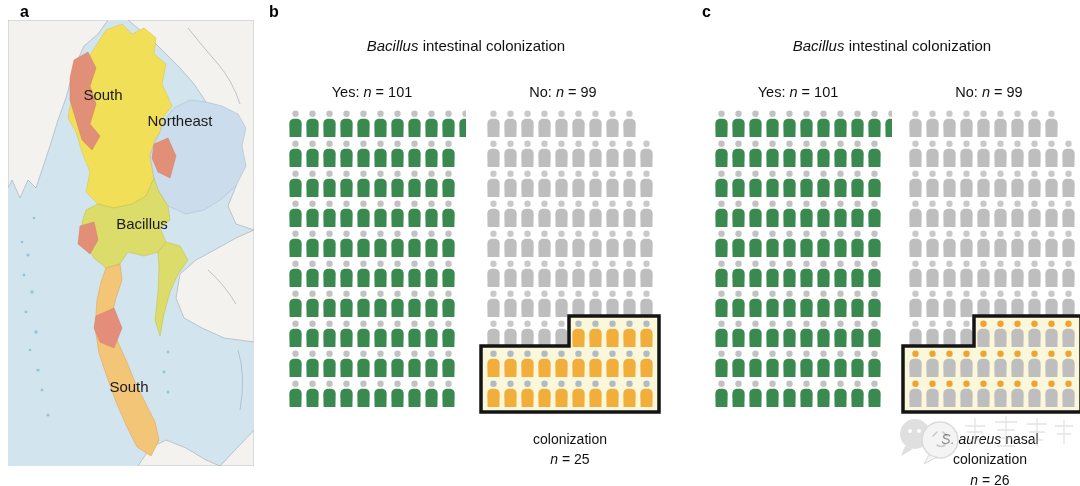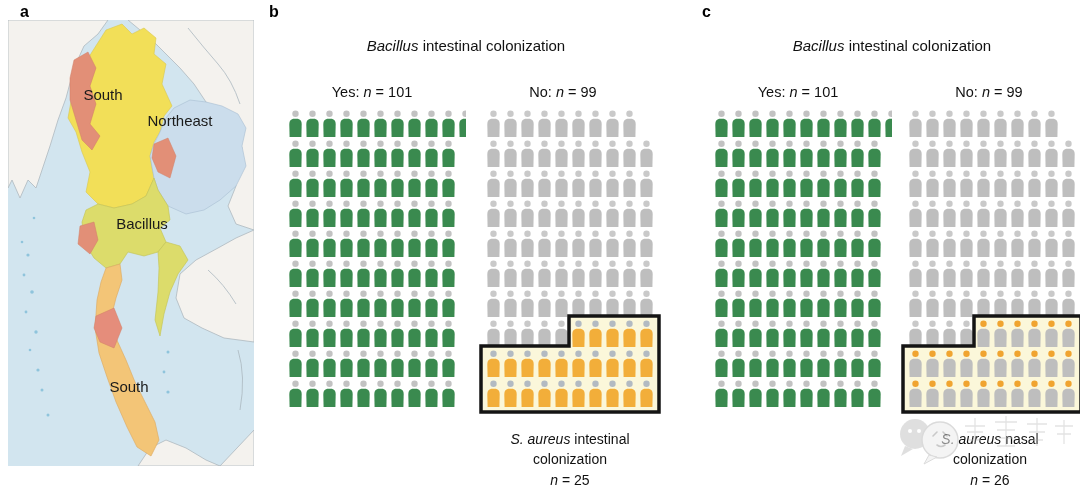--- a/index.html
+++ b/index.html
@@ -1294,21 +1294,20 @@
         <svg width="15" height="27" viewBox="0 0 15 27">
           <circle cx="7.5" cy="3.8" r="3.2" fill="#B2BAC2"></circle>
           <path d="M1.6,27 L1.3,14 Q1.3,9.6 5.2,8.7 L9.8,8.7 Q13.7,9.6 13.7,14 L13.4,27 Z" fill="#F2AE3A"></path>
         </svg>
       </span>
       <svg class="box-layer" style="z-index:2" width="200" height="324" viewBox="-8 -8 200 324">
         <polygon points="-5,236 83,236 83,206 173,206 173,302 -5,302" fill="none" stroke="#141414" stroke-width="3.5" stroke-linejoin="miter"></polygon>
       </svg>
     </div>
   <div class="caption" style="left:570px;top:429px">
-    <div><i>S. aureus</i><span> intestinal</span></div>
     <div>colonization</div>
     <div><i>n</i><span> = 25</span></div>
   </div>
 
   <div class="panel-letter" style="left:702px;top:3px">c</div>
   <div class="fig-title" style="left:892px;top:37px">
     <i>Bacillus</i><span> intestinal colonization</span>
   </div>
   <div class="group-label" style="left:798px;top:84px">
     <span>Yes: </span><i>n</i><span> = 101</span>

